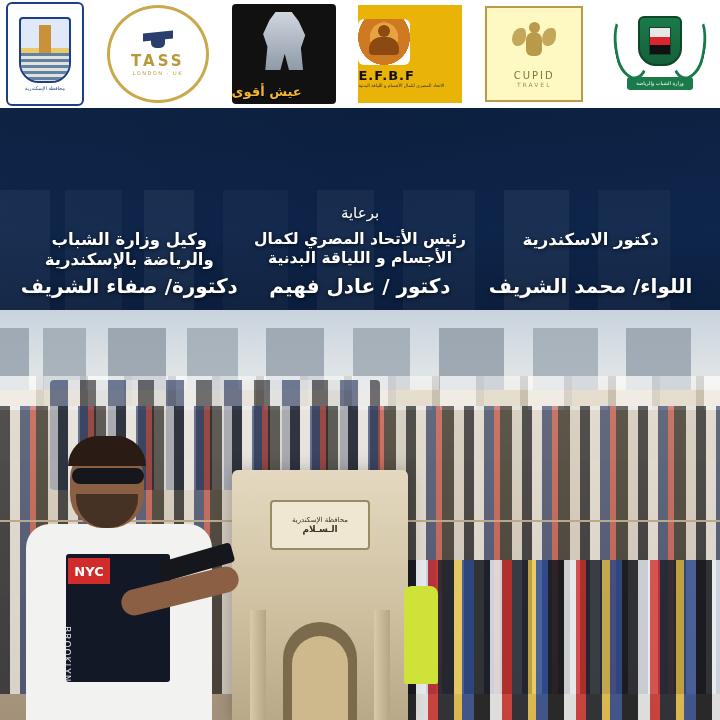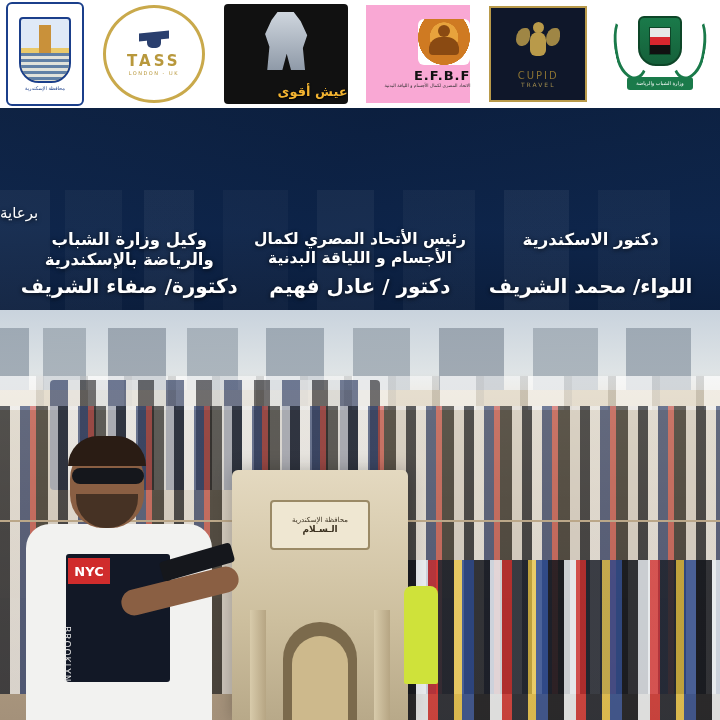--- a/index.html
+++ b/index.html
@@ -84,21 +84,21 @@
     line-height: 1;
   }
 
   
   .emblem-cupid {
     width: 98px; height: 96px;
     border: 2px solid #b99a4a;
     box-sizing: border-box;
     display: flex; flex-direction: column;
     align-items: center; justify-content: center;
-    background: #0f172a;
+    background: #fef9c3;
   }
   .cupid-fig {
     width: 40px; height: 44px;
     position: relative;
   }
   .cupid-fig .body {
     position: absolute; left: 12px; top: 12px;
     width: 16px; height: 24px;
     background: #b99a4a;
     border-radius: 8px 8px 6px 6px;
@@ -125,22 +125,22 @@
   }
   .cupid-sub {
     font-size: 6px;
     letter-spacing: 2px;
     color: #a08c4e;
   }
 
   
   .emblem-efbf {
     width: 104px; height: 98px;
-    display: flex; flex-direction: column; align-items: flex-start; justify-content: center;
-    background: #f9a8d4;
+    display: flex; flex-direction: column; align-items: flex-end; justify-content: center;
+    background: #eab308;
   }
   .efbf-builder {
     width: 52px; height: 46px;
     background: radial-gradient(ellipse at 50% 40%, #e8a33c 0 38%, #cf7a22 39% 70%, #ffffff 71% 100%);
     border-radius: 6px;
     position: relative;
   }
   .efbf-builder::before {
     content: "";
     position: absolute; left: 50%; top: 6px; transform: translateX(-50%);
@@ -158,25 +158,25 @@
     font-size: 13px; font-weight: bold; letter-spacing: 1px; color: #111;
     margin-top: 3px;
   }
   .efbf-sub {
     font-size: 4.5px; color: #333; text-align: center; line-height: 1.25;
     max-width: 100px; direction: rtl;
   }
 
   
   .emblem-aish {
-    width: 124px; height: 100px;
+    width: 104px; height: 100px;
     background: #111;
     border-radius: 4px;
     position: relative;
-    display: flex; align-items: flex-end; justify-content: flex-start;
+    display: flex; align-items: flex-end; justify-content: flex-end;
     overflow: hidden;
   }
   .aish-figure {
     position: absolute;
     left: 50%; top: 8px; transform: translateX(-50%);
     width: 54px; height: 58px;
     background: linear-gradient(180deg,#cfd6de 0%, #8f9aa8 100%);
     clip-path: polygon(35% 0, 65% 0, 78% 16%, 90% 40%, 82% 62%, 86% 100%, 60% 100%, 52% 72%, 44% 100%, 16% 100%, 20% 60%, 12% 38%, 24% 14%);
   }
   .aish-label {
@@ -297,21 +297,21 @@
     color: #ffffff;
     font-size: 31px;
     font-weight: bold;
     letter-spacing: 1px;
     text-shadow: 0 2px 6px rgba(0,0,0,.7);
     direction: ltr;
   }
   .under-patronage {
     position: absolute;
     top: 96px; left: 0; width: 100%;
-    text-align: left;
+    text-align: center;
     color: #ffffff;
     font-size: 15px;
     text-shadow: 0 1px 4px rgba(0,0,0,.7);
     direction: rtl;
   }
   .persons {
     position: absolute;
     top: 122px; left: 0; width: 100%;
     display: flex;
     flex-direction: row;

